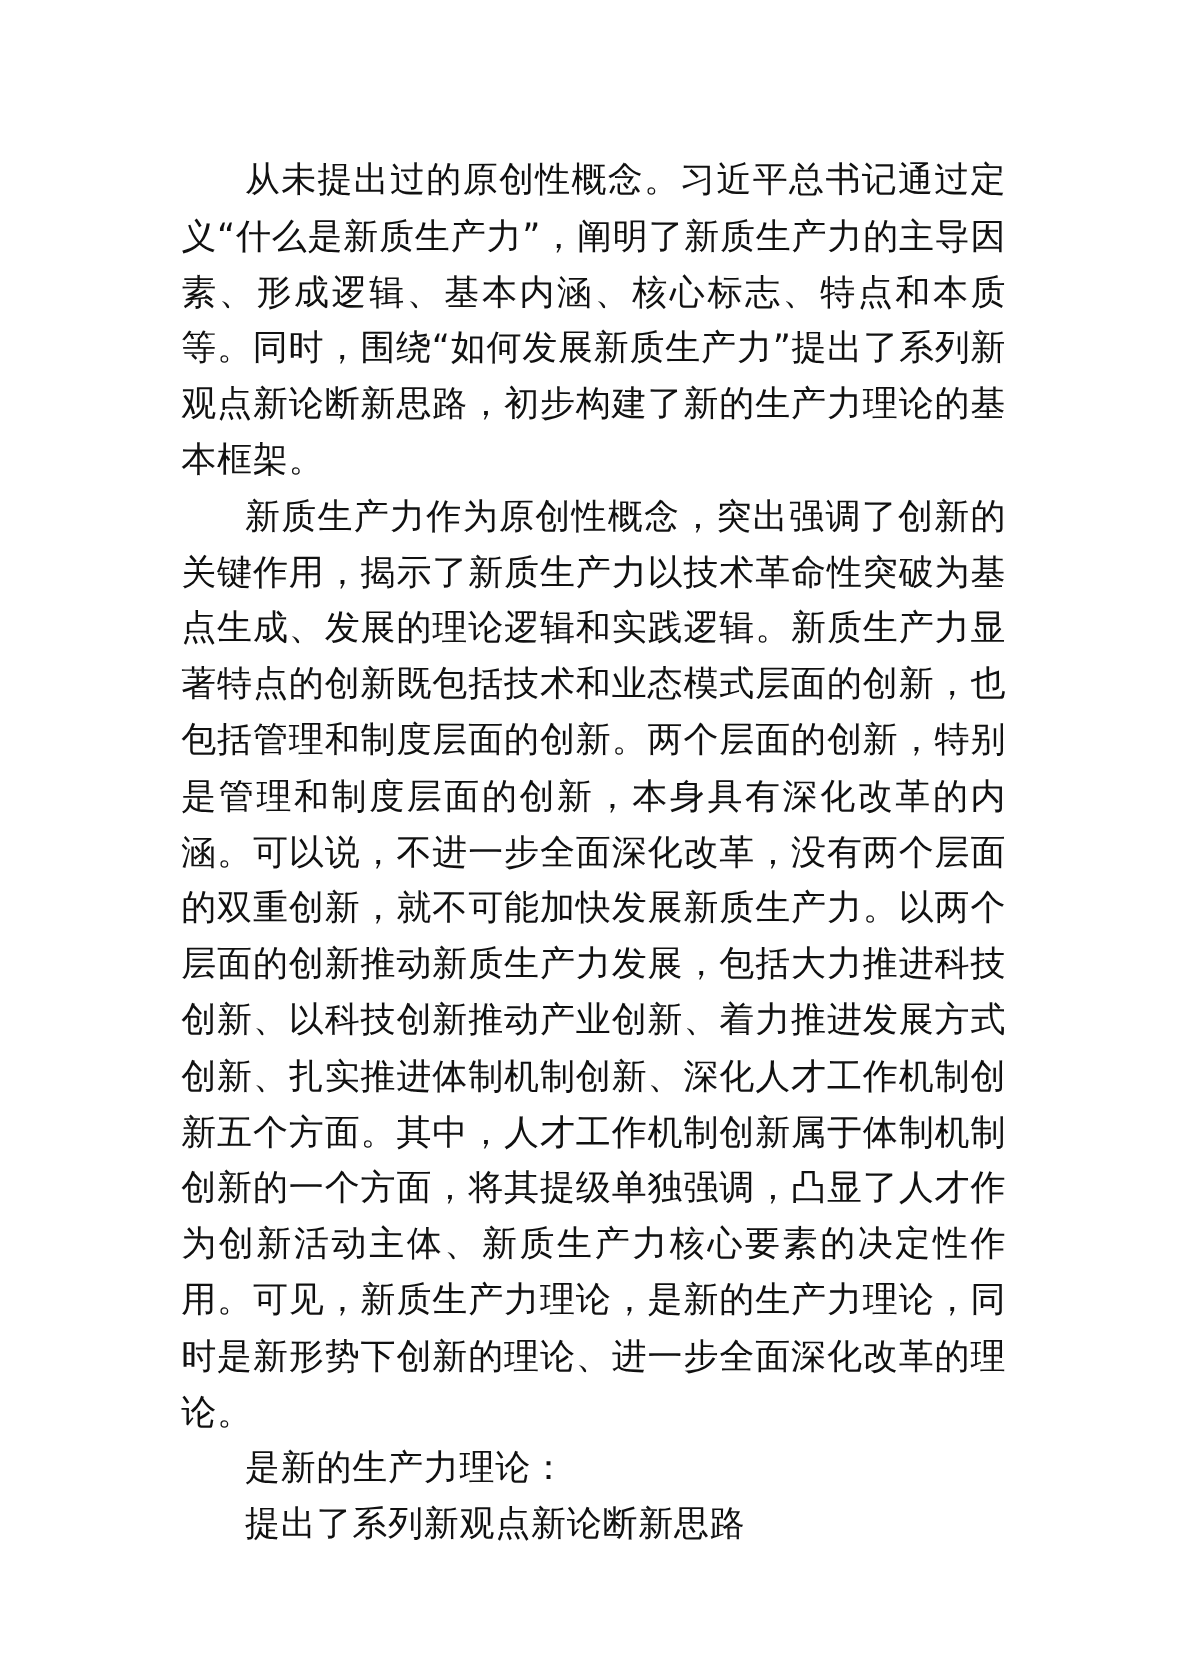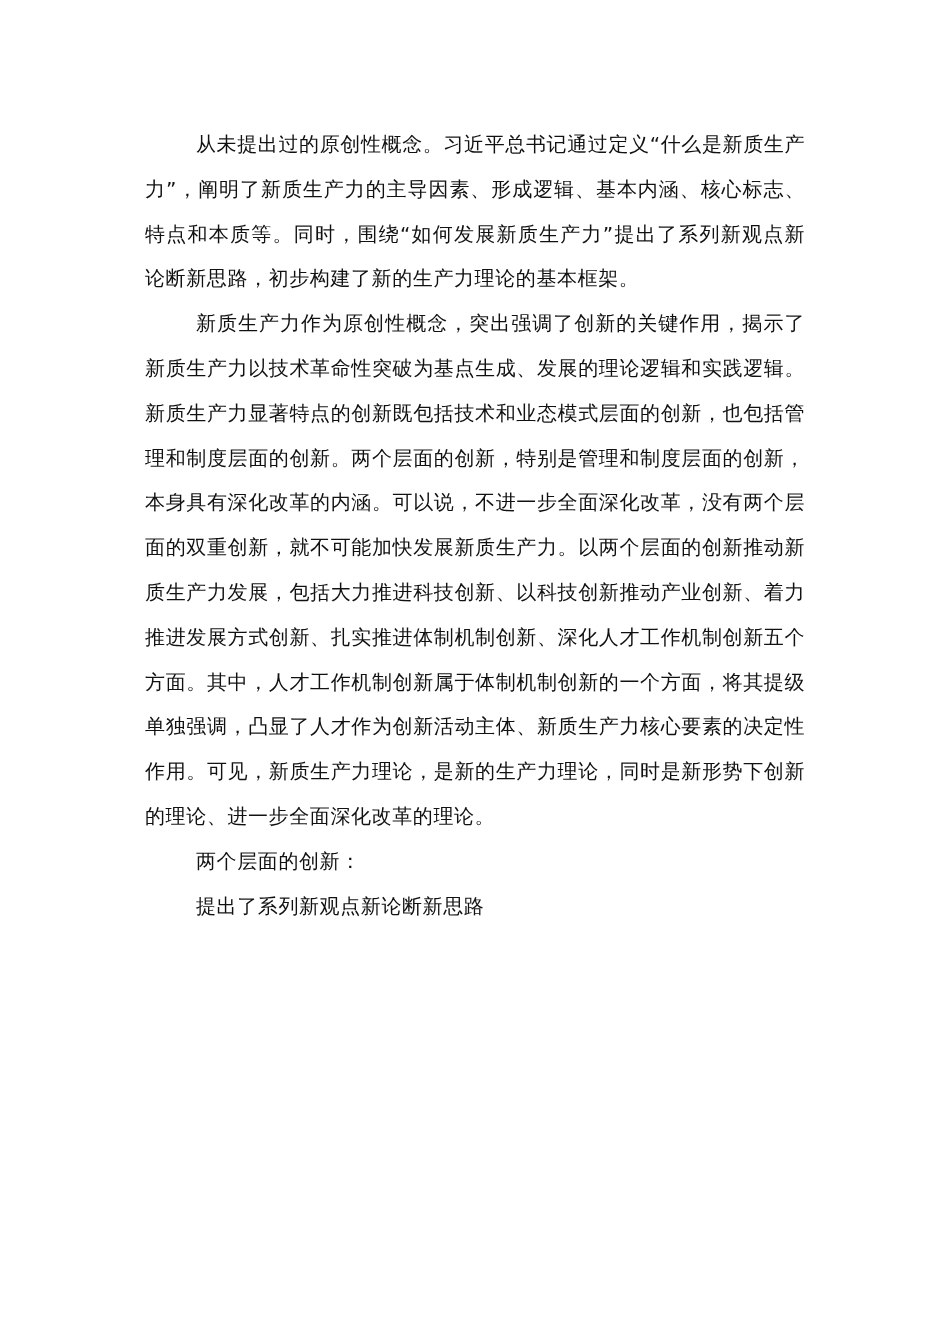--- a/index.html
+++ b/index.html
@@ -16,32 +16,32 @@
     color: #111111;
   }
   .page {
     position: absolute;
     left: 145px;
     top: 122px;
     width: 660px;
   }
   .para {
     margin: 0;
-    font-size: 20px;
+    font-size: 28px;
     line-height: 44.8px;
     text-align: justify;
     text-align-last: left;
     letter-spacing: 0.6px;
     word-break: break-all;
   }
   .indent {
     text-indent: 51px;
   }
 </style>
 </head>
 <body>
 
 <div class="page">
   <p class="para indent">从未提出过的原创性概念。习近平总书记通过定义“什么是新质生产力”，阐明了新质生产力的主导因素、形成逻辑、基本内涵、核心标志、特点和本质等。同时，围绕“如何发展新质生产力”提出了系列新观点新论断新思路，初步构建了新的生产力理论的基本框架。</p>
   <p class="para indent">新质生产力作为原创性概念，突出强调了创新的关键作用，揭示了新质生产力以技术革命性突破为基点生成、发展的理论逻辑和实践逻辑。新质生产力显著特点的创新既包括技术和业态模式层面的创新，也包括管理和制度层面的创新。两个层面的创新，特别是管理和制度层面的创新，本身具有深化改革的内涵。可以说，不进一步全面深化改革，没有两个层面的双重创新，就不可能加快发展新质生产力。以两个层面的创新推动新质生产力发展，包括大力推进科技创新、以科技创新推动产业创新、着力推进发展方式创新、扎实推进体制机制创新、深化人才工作机制创新五个方面。其中，人才工作机制创新属于体制机制创新的一个方面，将其提级单独强调，凸显了人才作为创新活动主体、新质生产力核心要素的决定性作用。可见，新质生产力理论，是新的生产力理论，同时是新形势下创新的理论、进一步全面深化改革的理论。</p>
-  <p class="para indent">两个层面的创新：</p>
+  <p class="para indent">是新的生产力理论：</p>
   <p class="para indent">提出了系列新观点新论断新思路</p>
 </div>
 
 </body></html>

